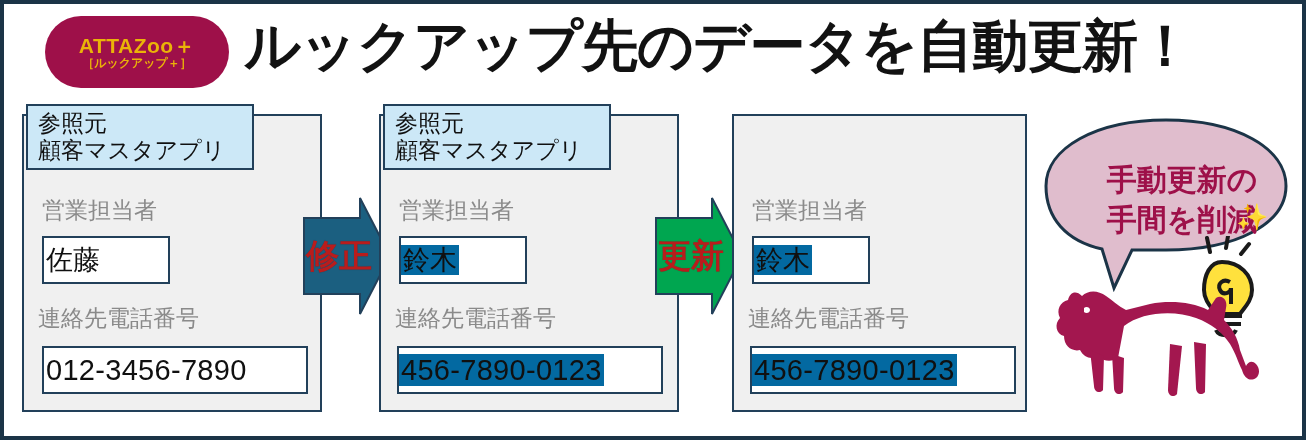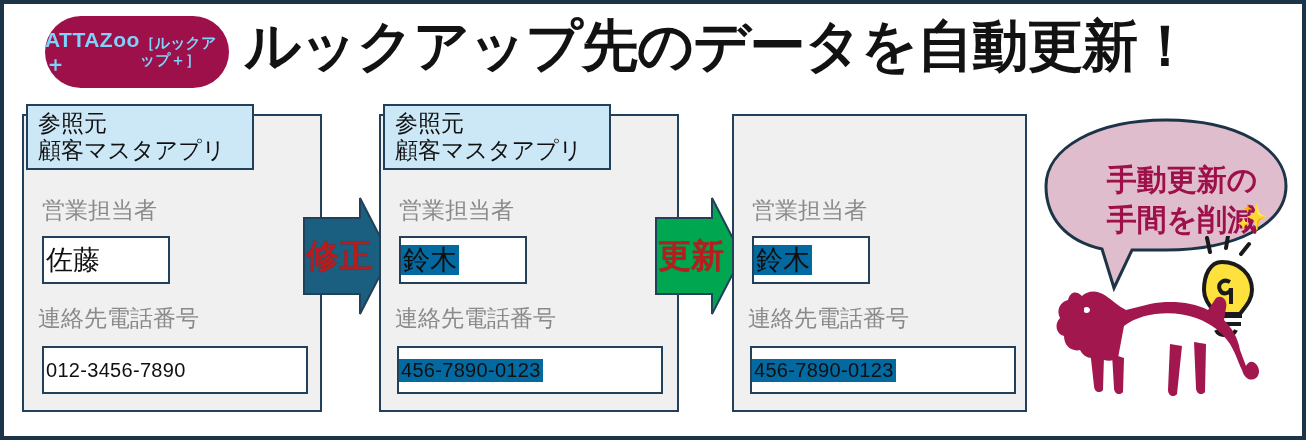--- a/index.html
+++ b/index.html
@@ -17,27 +17,27 @@
     background:#ffffff;
     overflow:hidden;
   }
 
   
   .badge{
     position:absolute;left:41px;top:12px;
     width:184px;height:72px;
     border-radius:36px;
     background:#9e1049;
-    display:flex;flex-direction:row;
+    display:flex;flex-direction:column;
     align-items:center;justify-content:center;
-    color:#7dd3fc;
+    color:#eab308;
     line-height:1.12;
   }
   .badge .b1{font-size:21px;font-weight:bold;letter-spacing:.5px;}
-  .badge .b2{font-size:15px;font-weight:bold;letter-spacing:0px;}
+  .badge .b2{font-size:12px;font-weight:bold;letter-spacing:0px;}
 
   
   .title{
     position:absolute;left:240px;top:11px;
     font-size:56px;font-weight:bold;color:#121212;
     letter-spacing:-1px;white-space:nowrap;line-height:1.12;
   }
 
   
   .card{
@@ -66,21 +66,21 @@
     box-sizing:border-box;
     background:#ffffff;
     border:2px solid #22405a;
     display:flex;align-items:center;
   }
   .field-val{
     font-size:27px;color:#101010;white-space:nowrap;line-height:1.05;
     padding:1px 2px;
   }
   .hl{background:#0369a1;}
-  .field-val.num{font-size:20px;letter-spacing:.3px;}
+  .field-val.num{font-size:29px;letter-spacing:.3px;}
 
   
   .arrow{position:absolute;}
   .arrow .lbl{
     position:absolute;left:0;top:0;width:100%;height:100%;
     display:flex;align-items:center;justify-content:center;
     color:#b91c1c;font-size:33px;font-weight:bold;
     padding-right:16px;box-sizing:border-box;
     text-shadow:0 0 1px rgba(0,0,0,.25);
     text-align:right;

